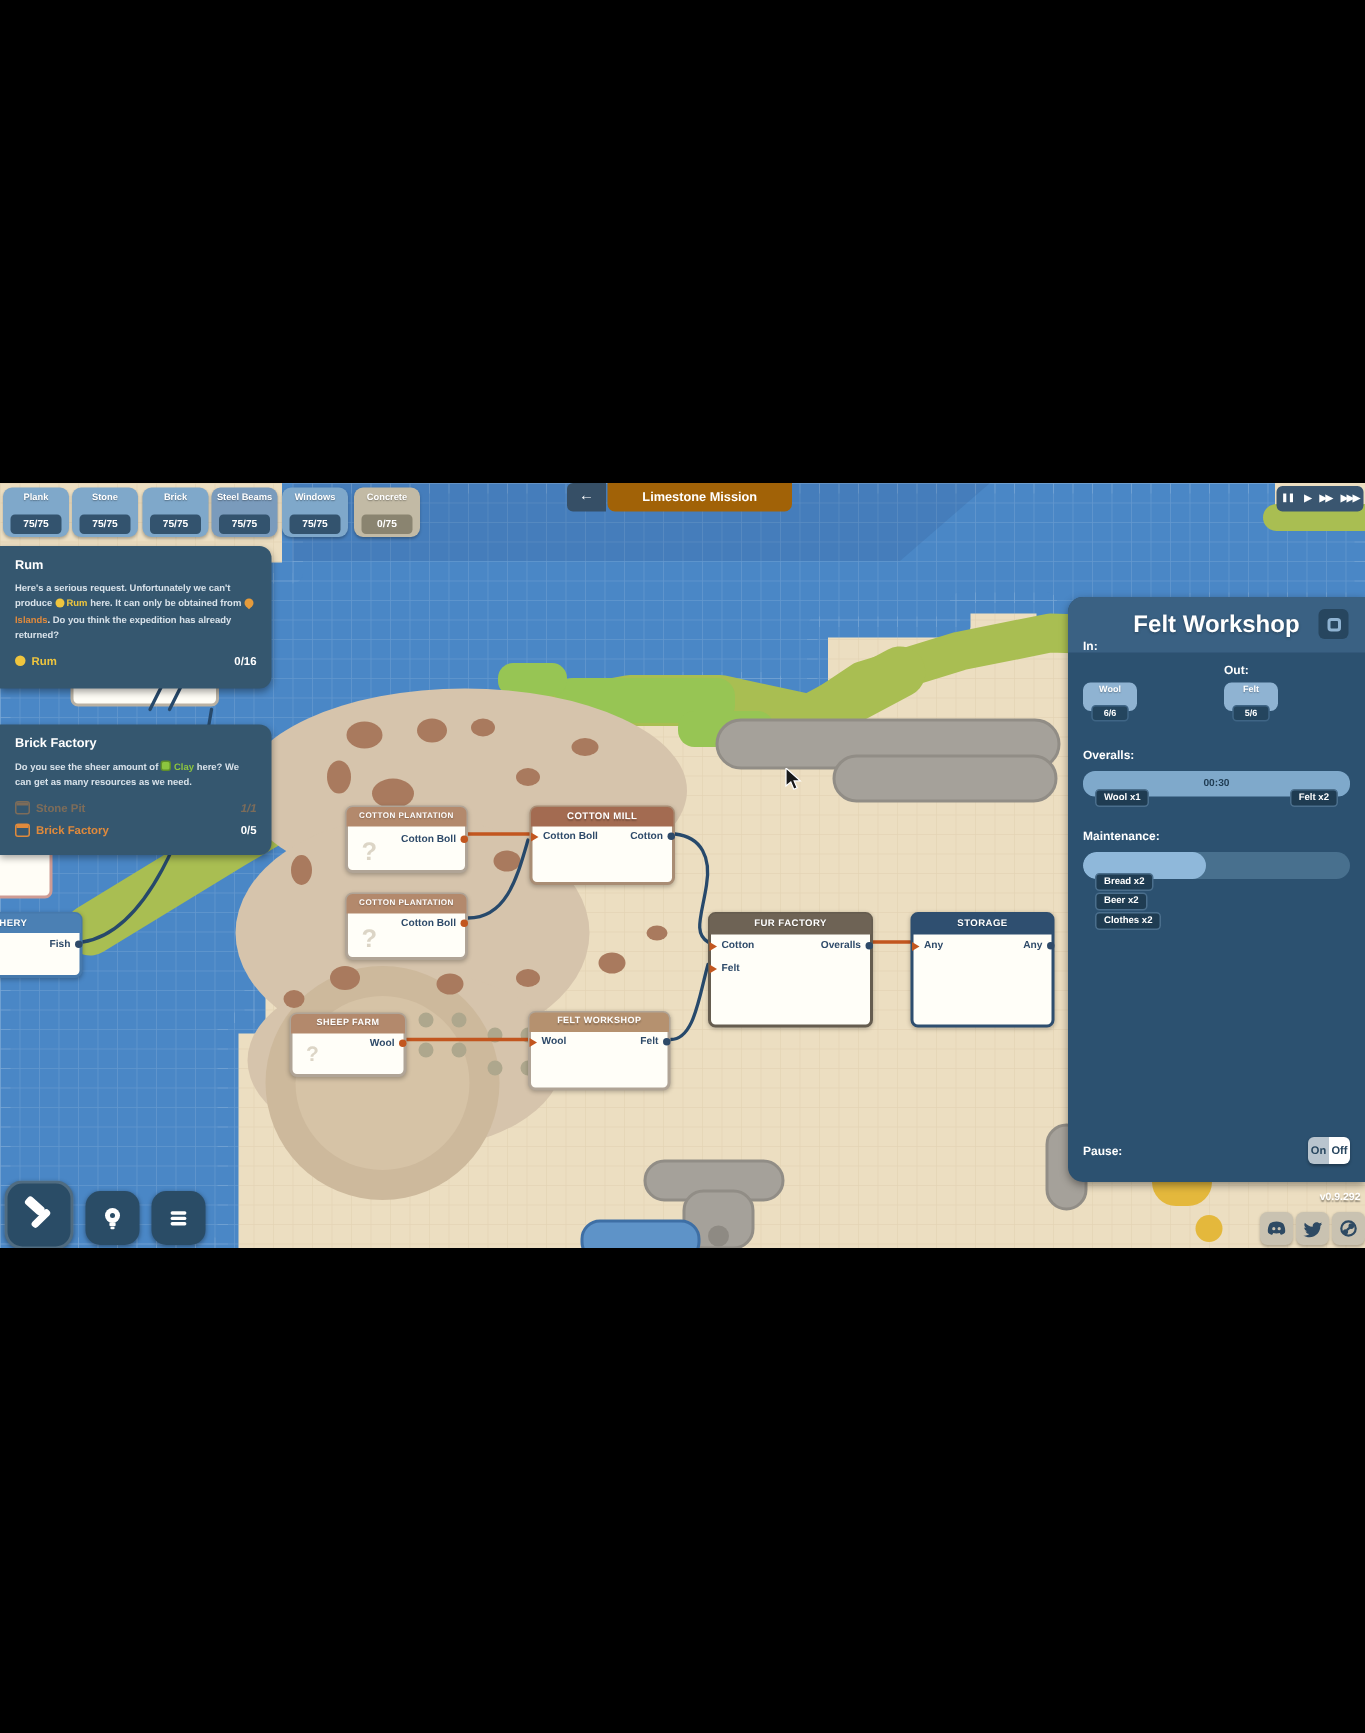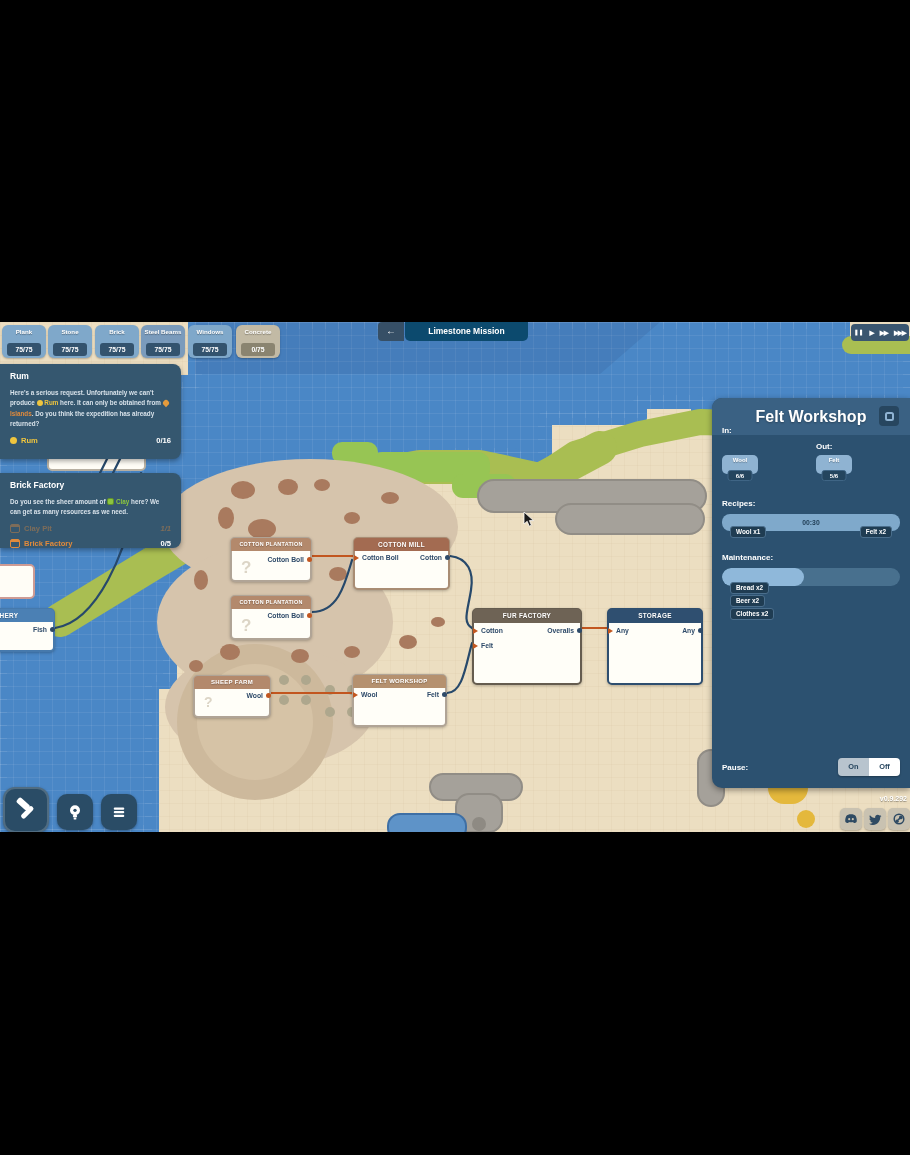--- a/index.html
+++ b/index.html
@@ -10,21 +10,21 @@
   #terrain{z-index:1;} #wires{z-index:2;}
 
   
   .chip{position:absolute;top:3px;width:44px;height:33px;border-radius:6px;background:#7FA8CA;box-shadow:0 1px 2px rgba(0,0,0,.25);z-index:6;}
   .chip .rname{display:block;text-align:center;margin-top:3px;font-size:6.2px;font-weight:bold;color:#fff;text-shadow:0 1px 1px rgba(0,0,0,.35);line-height:7px;}
   .chip .rcount{position:absolute;left:50%;transform:translateX(-50%);bottom:2px;width:34px;height:13px;border-radius:3px;background:#33536E;color:#fff;font-size:6.8px;font-weight:bold;text-align:center;line-height:13px;}
   .chip.dim{background:#C2BAA5;} .chip.dim .rcount{background:#8A8470;}
 
   
   .mback{position:absolute;left:378px;top:0;width:26px;height:19px;background:#364F66;border-radius:4px 0 0 4px;color:#fff;text-align:center;line-height:18px;font-size:10px;font-weight:bold;z-index:6;}
-  .mtitle{position:absolute;left:405px;top:0;width:123px;height:19px;background:#0c4a6e;border-radius:0 0 5px 5px;color:#fff;text-align:center;line-height:19px;font-size:8.5px;font-weight:bold;z-index:6;}
+  .mtitle{position:absolute;left:405px;top:0;width:123px;height:19px;background:#a16207;border-radius:0 0 5px 5px;color:#fff;text-align:center;line-height:19px;font-size:8.5px;font-weight:bold;z-index:6;}
   .playbar{position:absolute;left:851px;top:2px;width:58px;height:17px;background:#3A5670;border-radius:4px;display:flex;align-items:center;justify-content:space-around;z-index:6;}
   .playbar span{color:#fff;font-size:6.5px;font-weight:bold;letter-spacing:-1px;line-height:17px;}
 
   
   .qpanel{position:absolute;left:0;width:181px;background:#35576F;border-radius:0 8px 8px 0;box-shadow:0 2px 5px rgba(0,0,0,.35);z-index:4;padding:7px 10px 6px 10px;color:#fff;}
   .qtitle{font-size:8.5px;font-weight:bold;color:#fff;margin-bottom:7px;}
   .qdesc{font-size:6.3px;font-weight:bold;color:#D8E2EA;line-height:1.65;}
   .qy{color:#EFC53E;} .qo{color:#E08A3C;} .qg{color:#8CC53F;}
   .qobj{display:flex;justify-content:space-between;align-items:center;font-size:7.6px;font-weight:bold;margin-top:6px;}
   .qobj .lft{display:flex;align-items:center;gap:4px;}
@@ -59,21 +59,21 @@
   .rlabel{position:absolute;font-size:8px;font-weight:bold;color:#fff;}
   .iochip{position:absolute;width:36px;height:19px;background:#8FB3D2;border-radius:5px;}
   .iochip .cn{display:block;text-align:center;font-size:6px;font-weight:bold;color:#fff;margin-top:2px;text-shadow:0 1px 1px rgba(0,0,0,.3);}
   .iochip .cc{position:absolute;left:50%;transform:translateX(-50%);bottom:-7px;width:25px;height:11px;background:#24455E;border:1px solid #3F6585;border-radius:3px;color:#fff;font-size:6px;font-weight:bold;text-align:center;line-height:10px;}
   .recipebar{position:absolute;left:10px;top:116px;width:178px;height:17px;background:#7FA9CB;border-radius:8px;text-align:center;font-size:6.8px;font-weight:bold;color:#1E3B52;line-height:17px;}
   .dchip{position:absolute;height:12px;background:#1F3C52;border:1px solid #4A6E8C;border-radius:3px;color:#fff;font-size:6.4px;font-weight:bold;line-height:10px;padding:0 5px;}
   .mtrack{position:absolute;left:10px;top:170px;width:178px;height:18px;background:#48708E;border-radius:9px;overflow:hidden;}
   .mfill{height:100%;background:#8FB8DA;border-radius:9px;}
   .pauserow{position:absolute;left:10px;right:10px;top:360px;height:18px;display:flex;justify-content:space-between;align-items:center;}
   .toggle{display:flex;border-radius:4px;overflow:hidden;box-shadow:0 1px 2px rgba(0,0,0,.3);}
-  .tseg{width:31px;height:18px;font-size:7.4px;font-weight:bold;color:#27465F;text-align:center;line-height:18px;}
+  .tseg{width:14px;height:18px;font-size:7.4px;font-weight:bold;color:#27465F;text-align:center;line-height:18px;}
   .tseg.on{background:#B8C4CE;} .tseg.off{background:#FFFFFF;}
 
   
   .hudbtn{position:absolute;background:#2A4C66;border-radius:10px;display:flex;align-items:center;justify-content:center;z-index:6;box-shadow:0 1px 3px rgba(0,0,0,.35);}
   .hudbtn.big{border-radius:12px;border:2px solid rgba(255,255,255,.18);}
   .ver{position:absolute;right:3px;top:473px;width:70px;text-align:right;color:#fff;font-size:7px;font-weight:bold;text-shadow:0 1px 1px rgba(0,0,0,.4);z-index:6;}
   .social{position:absolute;top:486px;width:22px;height:22px;background:#C9C2B1;border-radius:5px;display:flex;align-items:center;justify-content:center;z-index:6;box-shadow:0 1px 2px rgba(0,0,0,.25);}
 
   .cursor{position:absolute;left:523px;top:190px;z-index:9;}
 </style>
@@ -229,32 +229,32 @@
     </div>
     <div class="qobj">
       <span class="lft">
             <span class="rum-dot"></span>
             <span class="qy">Rum</span>
           </span>
       <span class="prg">0/16</span>
     </div>
   </div>
 
-  <div class="qpanel" style="top:151px;height:75px">
+  <div class="qpanel" style="top:161px;height:87px">
     <div class="qtitle">Brick Factory</div>
     <div class="qdesc">
       <span>Do you see the sheer amount of</span>
       <span class="clay"></span>
       <span class="qg">Clay</span>
       <span>here? We can get as many resources as we need.</span>
     </div>
     <div class="qobj done">
       <span class="lft">
             <span class="bicon"></span>
-            <span>Clay Pit</span>
+            <span>Stone Pit</span>
           </span>
       <span class="prg">1/1</span>
     </div>
     <div class="qobj" style="color:#E08A3C">
       <span class="lft">
             <span class="bicon"></span>
             <span>Brick Factory</span>
           </span>
       <span class="prg">0/5</span>
     </div>
@@ -393,21 +393,21 @@
 
     <div class="iochip" style="left:10px;top:57px">
       <span class="cn">Wool</span>
       <span class="cc">6/6</span>
     </div>
     <div class="iochip" style="left:104px;top:57px">
       <span class="cn">Felt</span>
       <span class="cc">5/6</span>
     </div>
 
-    <span class="rlabel" style="left:10px;top:101px">Recipes:</span>
+    <span class="rlabel" style="left:10px;top:101px">Overalls:</span>
     <div class="recipebar">00:30</div>
     <span class="dchip" style="left:18px;top:128px">Wool x1</span>
     <span class="dchip" style="right:18px;top:128px">Felt x2</span>
 
     <span class="rlabel" style="left:10px;top:155px">Maintenance:</span>
     <div class="mtrack">
       <div class="mfill" style="width: 46%;"></div>
     </div>
     <span class="dchip" style="left:18px;top:184px">Bread x2</span>
     <span class="dchip" style="left:18px;top:197px">Beer x2</span>

